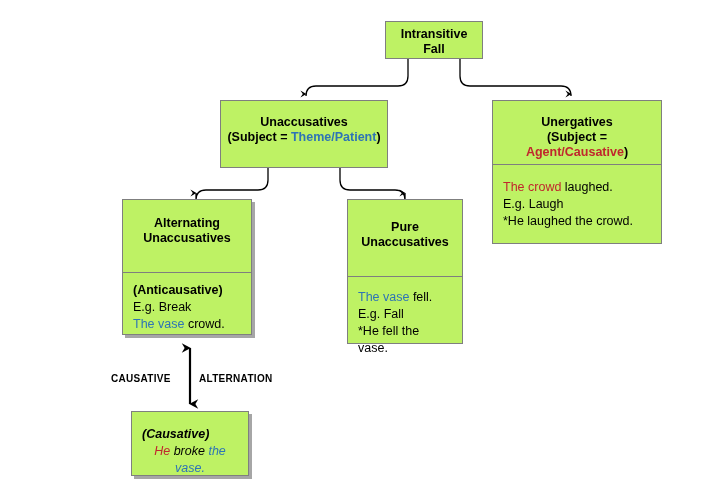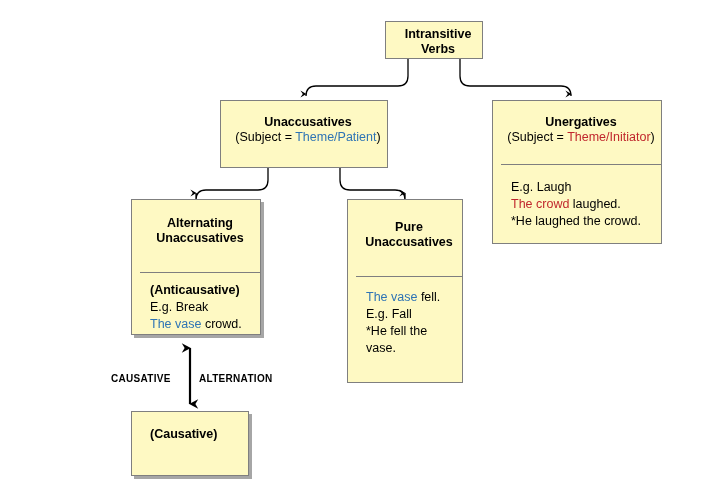--- a/index.html
+++ b/index.html
@@ -11,38 +11,37 @@
   }
   #canvas{position:absolute;left:0;top:0;width:705px;height:498px;}
 
   
   #wires{position:absolute;left:0;top:0;width:705px;height:498px;z-index:1;}
 
   
   .node{
     position:absolute;
     box-sizing:border-box;
-    background:#fef9c3;
+    background:#bef264;
     border:1px solid #7f7f7f;
     z-index:2;
-    padding-left:8px;
   }
   .node.shadow{
     box-shadow:3px 3px 0 0 #a6a6a6;
   }
   .node .head{
     box-sizing:border-box;
     text-align:center;
     font-weight:bold;
     font-size:12.5px;
     line-height:15px;
     padding:8px 4px 8px 4px;
   }
   .node .head .sub{
-    font-weight:normal;
+    font-weight:bold;
     display:block;
   }
   .node .divider{
     height:0;border-top:1px solid #7f7f7f;
     font-size:0;line-height:0;
   }
   .node .body{
     box-sizing:border-box;
     padding:10px 10px 8px 10px;
     font-size:12.5px;
@@ -59,30 +58,30 @@
   #node-root{left:385px;top:21px;width:98px;height:38px;}
   #node-root .head{padding-top:5px;}
 
   #node-unacc{left:220px;top:100px;width:168px;height:68px;}
   #node-unacc .head{padding-top:14px;}
 
   #node-unerg{left:492px;top:100px;width:170px;height:144px;}
   #node-unerg .head{padding-top:14px;height:63px;}
   #node-unerg .body{padding-top:14px;}
 
-  #node-alt{left:131px;top:199px;width:130px;height:136px;}
+  #node-alt{left:122px;top:199px;width:130px;height:136px;}
   #node-alt .head{padding-top:16px;height:72px;}
   #node-alt .body{padding-top:9px;}
 
-  #node-pure{left:347px;top:199px;width:116px;height:184px;}
+  #node-pure{left:347px;top:199px;width:116px;height:145px;}
   #node-pure .head{padding-top:20px;height:76px;}
   #node-pure .body{padding-top:12px;}
 
   #node-caus{left:131px;top:411px;width:118px;height:65px;}
-  #node-caus .body{padding-top:14px;text-align:center;}
+  #node-caus .body{padding-top:14px;text-align:center;font-style:italic;}
 
   
   .alt-label{
     position:absolute;
     z-index:3;
     font-size:10px;
     font-weight:bold;
     letter-spacing:0.3px;
     white-space:nowrap;
   }
@@ -114,40 +113,40 @@
     <path d="M268,168 L268,180 Q268,190 258,190 L206,190 Q196,190 196,200 L196,193" fill="none" stroke="#000000" stroke-width="1.3" marker-end="url(#arrow)"></path>
 
     <path d="M340,168 L340,180 Q340,190 350,190 L395,190 Q405,190 405,200 L405,193" fill="none" stroke="#000000" stroke-width="1.3" marker-end="url(#arrow)"></path>
 
     <line x1="190" y1="348" x2="190" y2="404" stroke="#000000" stroke-width="2.2" marker-start="url(#arrow-up)" marker-end="url(#arrow-dn)"></line>
   </svg>
 
   <div class="node" id="node-root">
     <div class="head">
       <span>Intransitive</span><br>
-      <span>Verbs</span>
+      <span>Fall</span>
     </div>
   </div>
 
   <div class="node" id="node-unacc">
     <div class="head">
       <span>Unaccusatives</span>
       <span class="sub"><span>(Subject = </span><span class="blue">Theme/Patient</span><span>)</span></span>
     </div>
   </div>
 
   <div class="node" id="node-unerg">
     <div class="head">
       <span>Unergatives</span>
-      <span class="sub"><span>(Subject = </span><span class="red">Theme/Initiator</span><span>)</span></span>
+      <span class="sub"><span>(Subject = </span><span class="red">Agent/Causative</span><span>)</span></span>
     </div>
     <div class="divider"></div>
     <div class="body">
+      <div><span class="red">The crowd</span><span> laughed.</span></div>
       <div>E.g. Laugh</div>
-      <div><span class="red">The crowd</span><span> laughed.</span></div>
       <div>*He laughed the crowd.</div>
     </div>
   </div>
 
   <div class="node shadow" id="node-alt">
     <div class="head">
       <span>Alternating</span><br>
       <span>Unaccusatives</span>
     </div>
     <div class="divider"></div>
@@ -167,19 +166,20 @@
     <div class="body">
       <div><span class="blue">The vase</span><span> fell.</span></div>
       <div>E.g. Fall</div>
       <div>*He fell the vase.</div>
     </div>
   </div>
 
   <div class="node shadow" id="node-caus">
     <div class="body">
       <span class="ctr">(Causative)</span>
+      <div><span class="red">He</span><span> broke </span><span class="blue">the vase.</span></div>
     </div>
   </div>
 
   <div class="alt-label" id="label-causative">CAUSATIVE</div>
   <div class="alt-label" id="label-alternation">ALTERNATION</div>
 
 </div>
 
 </body></html>

